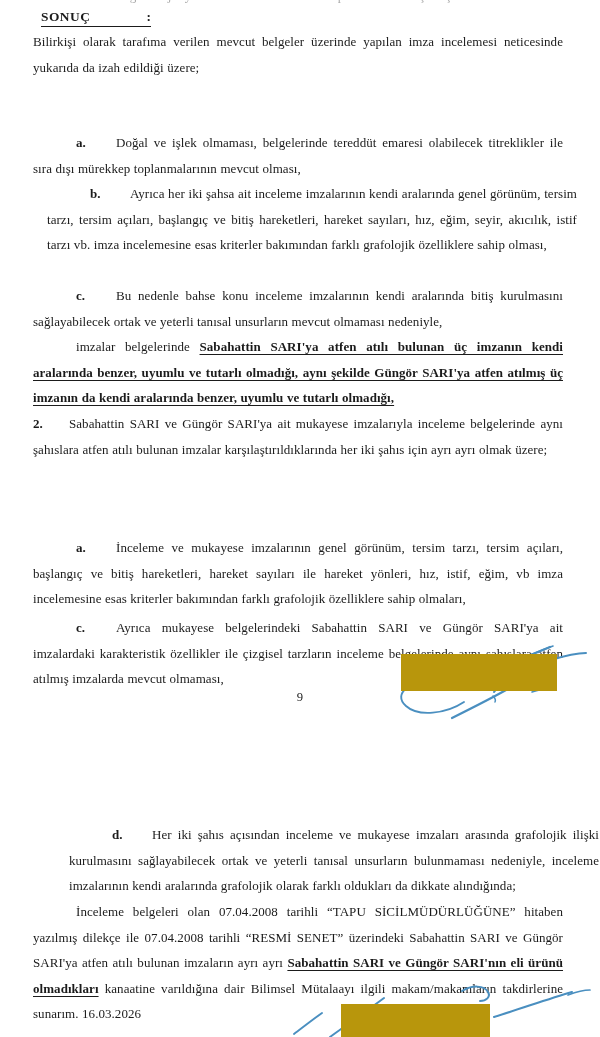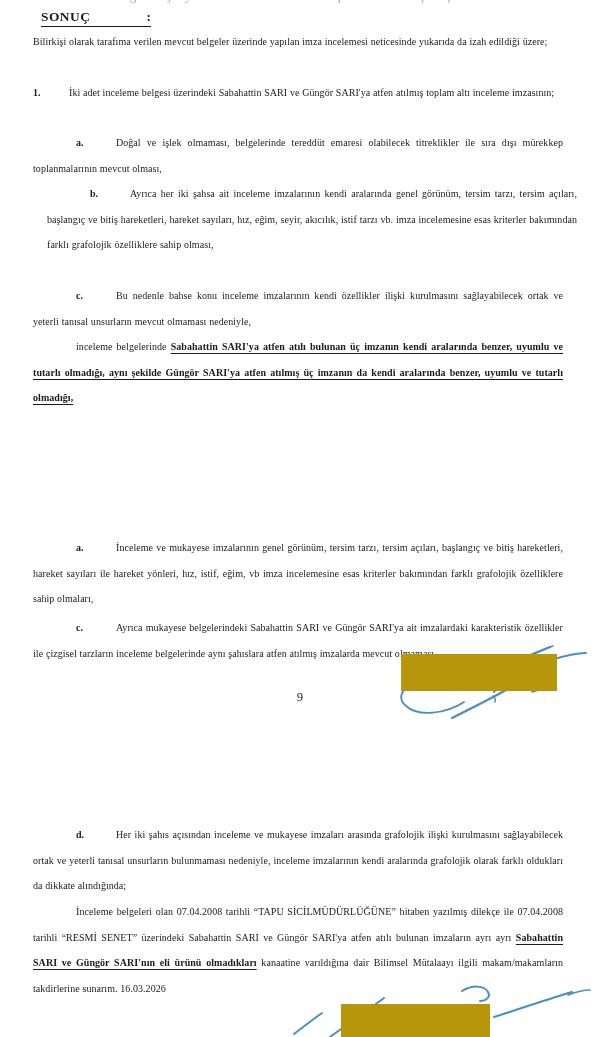--- a/index.html
+++ b/index.html
@@ -26,21 +26,21 @@
 
   
   .col {
     position: absolute;
     left: 33px;
     width: 530px;
   }
 
   p.para {
     margin: 0 0 0 0;
-    font-size: 10px;
+    font-size: 13px;
     line-height: 25.6px;
     text-align: justify;
     text-justify: inter-word;
     letter-spacing: 0.05px;
     word-spacing: 0.2px;
   }
 
   .lbl {
     font-weight: bold;
     display: inline-block;
@@ -119,40 +119,40 @@
   <div class="clipped-line">
     <span>...grafolojik yönden farklı özelliklere sahip oldukları anlaşılmıştır.</span>
   </div>
 
   <div class="sonuc"><span>SONUÇ</span><span class="gap"></span><span>:</span></div>
 
   <div class="col" style="top:29px;">
     <p class="para">Bilirkişi olarak tarafıma verilen mevcut belgeler üzerinde yapılan imza incelemesi neticesinde yukarıda da izah edildiği üzere;</p>
   </div>
 
-  <div class="col" style="top:80px;">
-    <p class="para"><span class="lbl lbl-num">1.</span><span>İki adet inceleme belgesi üzerindeki Sabahattin SARI ve Güngör SARI'ya atfen atılmış toplam altı inceleme imzasının;</span></p>
-  </div>
 
   <div class="col" style="top:130px;">
     <p class="para"><span class="lbl lbl-alpha">a.</span><span>Doğal ve işlek olmaması, belgelerinde tereddüt emaresi olabilecek titreklikler ile sıra dışı mürekkep toplanmalarının mevcut olması,</span></p>
   </div>
 
   <div class="col" style="top:181px;margin-left:14px;">
     <p class="para"><span class="lbl lbl-alpha">b.</span><span>Ayrıca her iki şahsa ait inceleme imzalarının kendi aralarında genel görünüm, tersim tarzı, tersim açıları, başlangıç ve bitiş hareketleri, hareket sayıları, hız, eğim, seyir, akıcılık, istif tarzı vb. imza incelemesine esas kriterler bakımından farklı grafolojik özelliklere sahip olması,</span></p>
   </div>
 
   <div class="col" style="top:283px;">
-    <p class="para"><span class="lbl lbl-alpha">c.</span><span>Bu nedenle bahse konu inceleme imzalarının kendi özellikler ilişki kurulmasını sağlayabilecek ortak ve yeterli tanısal unsurların mevcut olmaması nedeniyle,</span></p>
+    <p class="para"><span class="lbl lbl-alpha">c.</span><span>Bu nedenle bahse konu inceleme imzalarının kendi aralarında bitiş kurulmasını sağlayabilecek ortak ve yeterli tanısal unsurların mevcut olmaması nedeniyle,</span></p>
   </div>
 
   <div class="col" style="top:334px;">
-    <p class="para indent-first"><span>inceleme belgelerinde </span><b class="bu">Sabahattin SARI'ya atfen atılı bulunan üç imzanın kendi aralarında benzer, uyumlu ve tutarlı olmadığı, aynı şekilde Güngör SARI'ya atfen atılmış üç imzanın da kendi aralarında benzer, uyumlu ve tutarlı olmadığı,</b></p>
-  </div>
-
+    <p class="para indent-first"><span>imzalar belgelerinde </span><b class="bu">Sabahattin SARI'ya atfen atılı bulunan üç imzanın kendi aralarında benzer, uyumlu ve tutarlı olmadığı, aynı şekilde Güngör SARI'ya atfen atılmış üç imzanın da kendi aralarında benzer, uyumlu ve tutarlı olmadığı,</b></p>
+  </div>
+
+  <div class="col" style="top:411px;">
+    <p class="para"><span class="lbl lbl-num">2.</span><span>Sabahattin SARI ve Güngör SARI'ya ait mukayese imzalarıyla inceleme belgelerinde aynı şahıslara atfen atılı bulunan imzalar karşılaştırıldıklarında her iki şahıs için ayrı ayrı olmak üzere;</span></p>
+  </div>
 
   <div class="col" style="top:487px;margin-top:48px;">
     <p class="para"><span class="lbl lbl-alpha">a.</span><span>İnceleme ve mukayese imzalarının genel görünüm, tersim tarzı, tersim açıları, başlangıç ve bitiş hareketleri, hareket sayıları ile hareket yönleri, hız, istif, eğim, vb imza incelemesine esas kriterler bakımından farklı grafolojik özelliklere sahip olmaları,</span></p>
   </div>
 
 
   <div class="col" style="top:615px;">
     <p class="para"><span class="lbl lbl-alpha">c.</span><span>Ayrıca mukayese belgelerindeki Sabahattin SARI ve Güngör SARI'ya ait imzalardaki karakteristik özellikler ile çizgisel tarzların inceleme belgelerinde aynı şahıslara atfen atılmış imzalarda mevcut olmaması,</span></p>
   </div>
 
@@ -168,21 +168,21 @@
         <path d="M152 62 C 158 60, 164 59, 168 59" stroke-width="1.6"></path>
         <path d="M113 66 C 115 68, 116 70, 115 72" stroke-width="1.5"></path>
       </g>
     </svg>
   </div>
 
   <div class="redact" style="left:401px; top:654px; width:156px; height:37px; background:#B8960C;"></div>
 
   <div class="pageno">9</div>
 
-  <div class="col" style="top:822px;">
+  <div class="col" style="top:822px;margin-left:36px;">
     <p class="para"><span class="lbl lbl-alpha">d.</span><span>Her iki şahıs açısından inceleme ve mukayese imzaları arasında grafolojik ilişki kurulmasını sağlayabilecek ortak ve yeterli tanısal unsurların bulunmaması nedeniyle, inceleme imzalarının kendi aralarında grafolojik olarak farklı oldukları da dikkate alındığında;</span></p>
   </div>
 
   <div class="col" style="top:899px;">
     <p class="para indent-first"><span>İnceleme belgeleri olan 07.04.2008 tarihli “TAPU SİCİLMÜDÜRLÜĞÜNE” hitaben yazılmış dilekçe ile 07.04.2008 tarihli “RESMİ SENET” üzerindeki Sabahattin SARI ve Güngör SARI'ya atfen atılı bulunan imzaların ayrı ayrı </span><b class="bu">Sabahattin SARI ve Güngör SARI'nın eli ürünü olmadıkları</b><span> kanaatine varıldığına dair Bilimsel Mütalaayı ilgili makam/makamların takdirlerine sunarım. 16.03.2026</span></p>
   </div>
 
   <div class="sig-layer" style="left:280px; top:984px; width:320px; height:53px;">
     <svg class="sig-svg" width="320" height="53" viewBox="0 0 320 53" fill="none" xmlns="http://www.w3.org/2000/svg">
       <g stroke="#4a8fc0" fill="none" stroke-linecap="round" stroke-linejoin="round">

